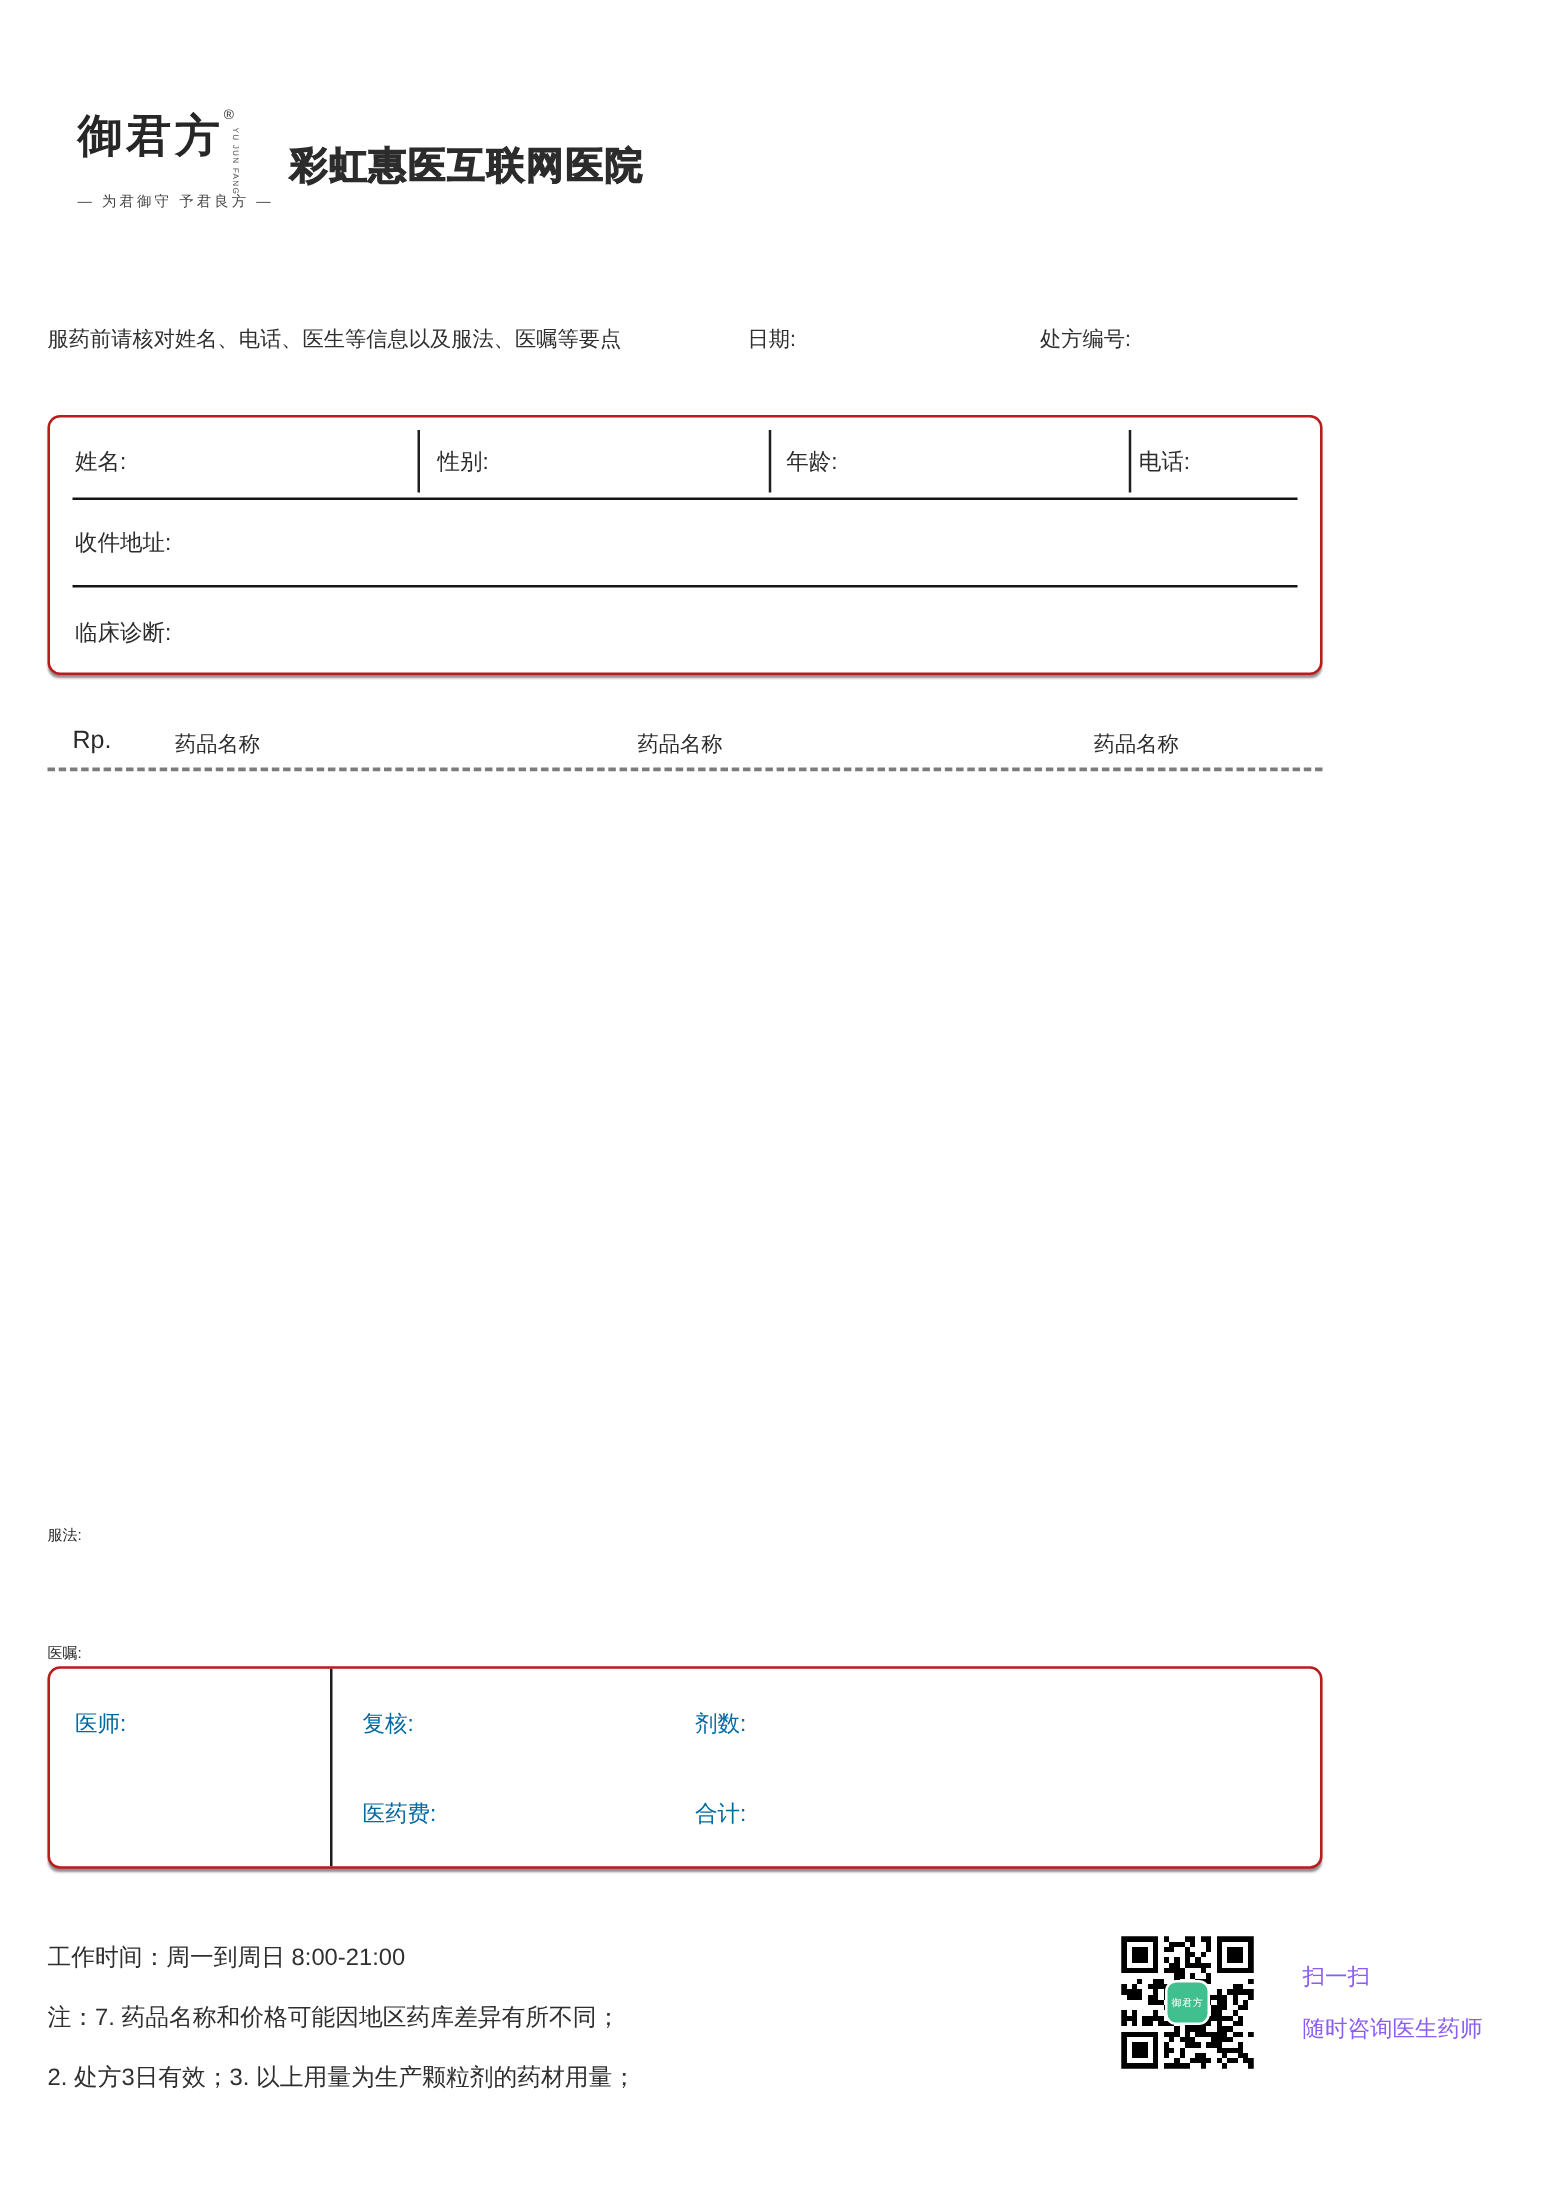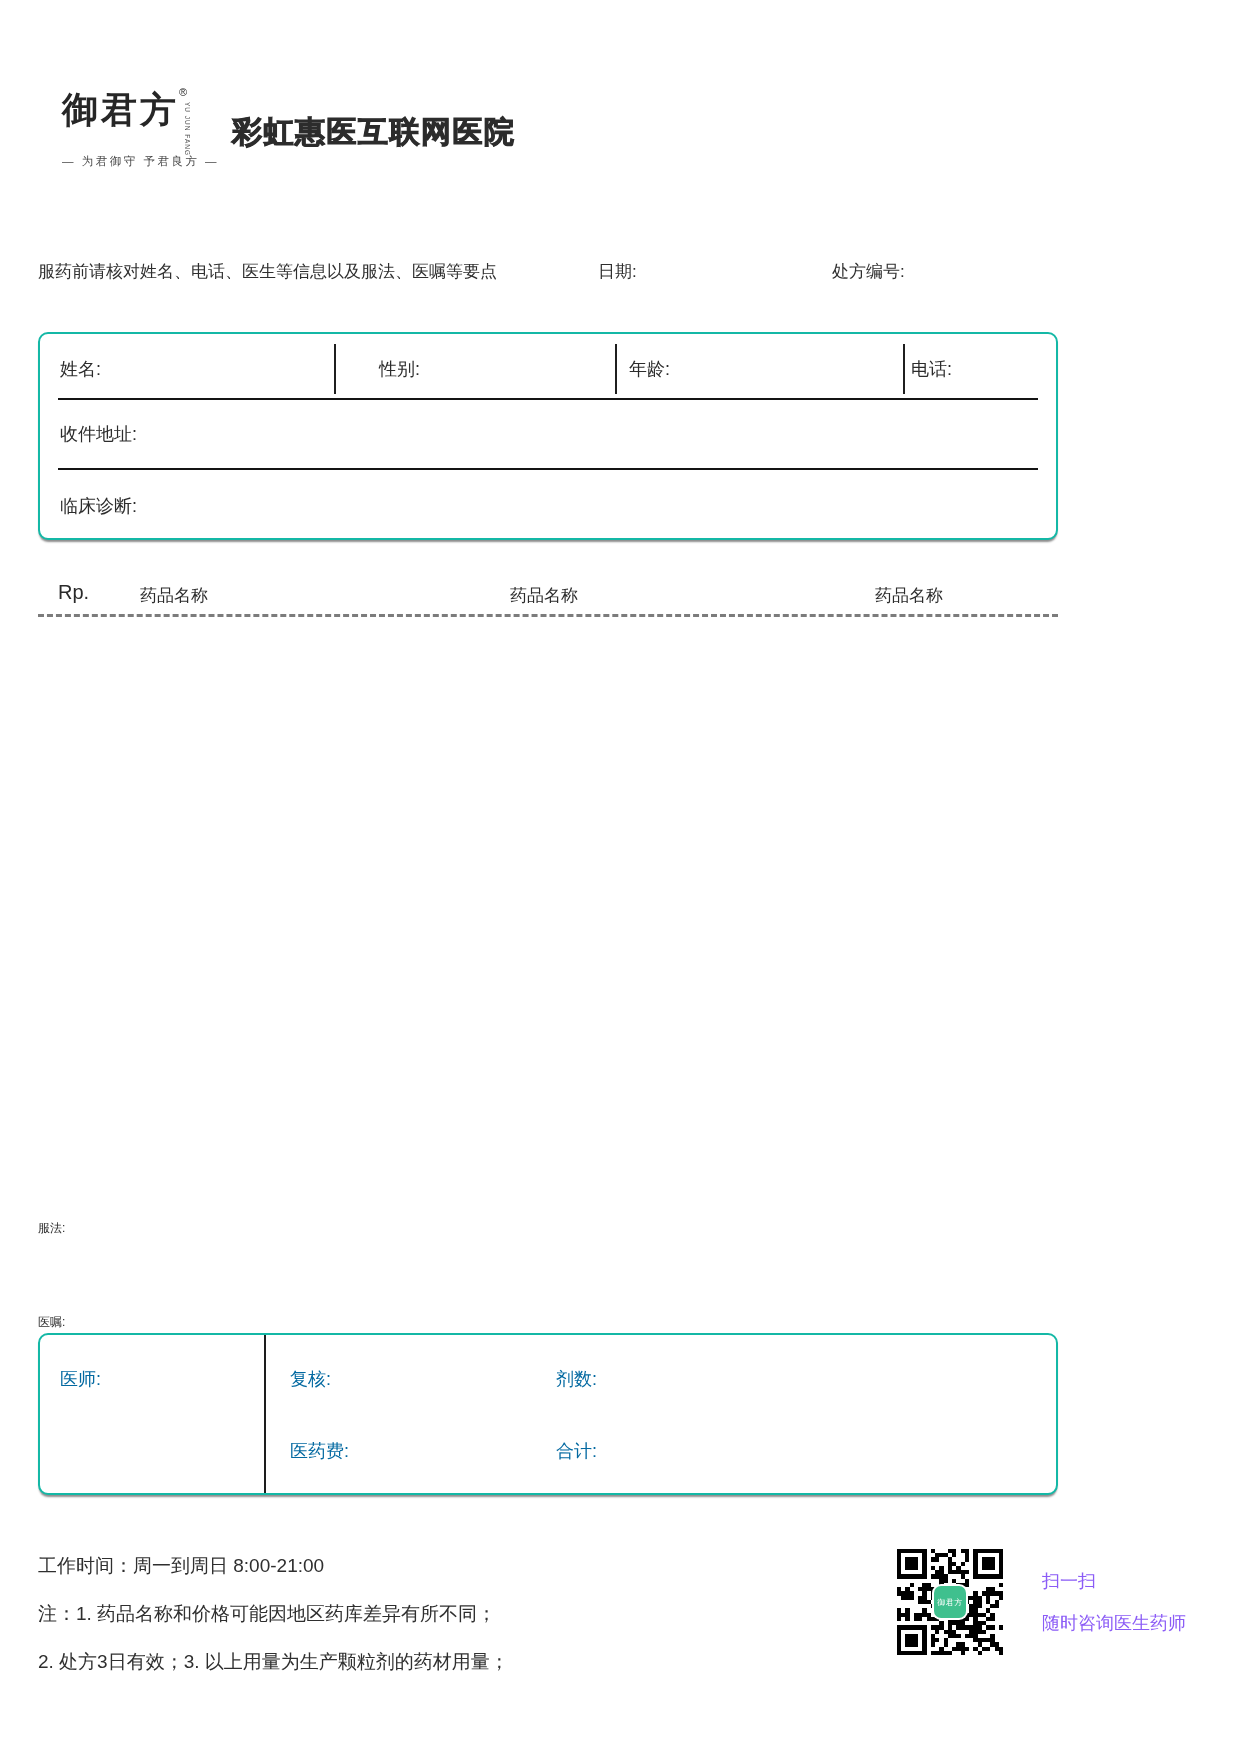--- a/index.html
+++ b/index.html
@@ -26,21 +26,21 @@
   .hospital-title {
     left:232px; top:112px; font-size:30px; font-weight:800; letter-spacing:1.5px; color:#2c2c2c;
     -webkit-text-stroke:1px #2c2c2c; white-space:nowrap;
   }
 
   
   .hint-row-item { top:260px; font-size:17px; color:#2f2f2f; white-space:nowrap; }
 
   
   .frame-box {
-    border:2px solid #14b8a6; border-radius:10px; background:#fff;
+    border:2px solid #b91c1c; border-radius:10px; background:#fff;
     box-shadow:0 3px 2px -1px rgba(0,0,0,0.45);
   }
   .patient-box { left:38px; top:332px; width:1016px; height:204px; }
   .pb-label { position:absolute; font-size:18px; color:#2c2c2c; white-space:nowrap; }
   .v-sep { position:absolute; width:2px; background:#1f1f1f; top:10px; height:50px; }
   .h-line { position:absolute; left:18px; right:18px; border-top:2px solid #141414; }
 
   
   .rp-label { left:58px; top:581px; font-size:20px; color:#2a2a2a; }
   .drug-col { top:584px; font-size:17px; color:#2c2c2c; }
@@ -79,21 +79,21 @@
     <div class="logo-tagline">— 为君御守 予君良方 —</div>
   </div>
   <div class="abs hospital-title">彩虹惠医互联网医院</div>
 
   <div class="abs hint-row-item" style="left:38px;">服药前请核对姓名、电话、医生等信息以及服法、医嘱等要点</div>
   <div class="abs hint-row-item" style="left:598px;">日期:</div>
   <div class="abs hint-row-item" style="left:832px;">处方编号:</div>
 
   <div class="abs frame-box patient-box">
     <span class="pb-label" style="left:20px; top:23px;">姓名:</span>
-    <span class="pb-label" style="left:310px; top:23px;margin-left:29px;">性别:</span>
+    <span class="pb-label" style="left:310px; top:23px;">性别:</span>
     <span class="pb-label" style="left:589px; top:23px;">年龄:</span>
     <span class="pb-label" style="left:871px; top:23px;text-align:center;">电话:</span>
     <span class="v-sep" style="left:294px;"></span>
     <span class="v-sep" style="left:575px;"></span>
     <span class="v-sep" style="left:863px;"></span>
     <span class="h-line" style="top:64px;"></span>
     <span class="pb-label" style="left:20px; top:88px;">收件地址:</span>
     <span class="h-line" style="top:134px;"></span>
     <span class="pb-label" style="left:20px; top:160px;">临床诊断:</span>
   </div>
@@ -110,21 +110,21 @@
   <div class="abs frame-box sign-box">
     <span class="sb-label" style="left:20px; top:32px;">医师:</span>
     <span class="sb-divider"></span>
     <span class="sb-label" style="left:250px; top:32px;">复核:</span>
     <span class="sb-label" style="left:516px; top:32px;">剂数:</span>
     <span class="sb-label" style="left:250px; top:104px;">医药费:</span>
     <span class="sb-label" style="left:516px; top:104px;">合计:</span>
   </div>
 
   <div class="abs foot-line" style="top:1553px;">工作时间：周一到周日 8:00-21:00</div>
-  <div class="abs foot-line" style="top:1601px;">注：1. 药品名称和价格可能因地区药库差异有所不同；</div>
+  <div class="abs foot-line" style="top:1601px;">注：7. 药品名称和价格可能因地区药库差异有所不同；</div>
   <div class="abs foot-line" style="top:1649px;">2. 处方3日有效；3. 以上用量为生产颗粒剂的药材用量；</div>
 
   <div class="abs qr-wrap">
     <svg id="qr-svg" viewBox="0 0 25 25" shape-rendering="crispEdges">
         <g fill="#000">
           <rect x="8" y="0" width="1" height="1"></rect>
           <rect x="12" y="0" width="1" height="1"></rect>
           <rect x="13" y="0" width="1" height="1"></rect>
           <rect x="15" y="0" width="1" height="1"></rect>
           <rect x="16" y="0" width="1" height="1"></rect>

